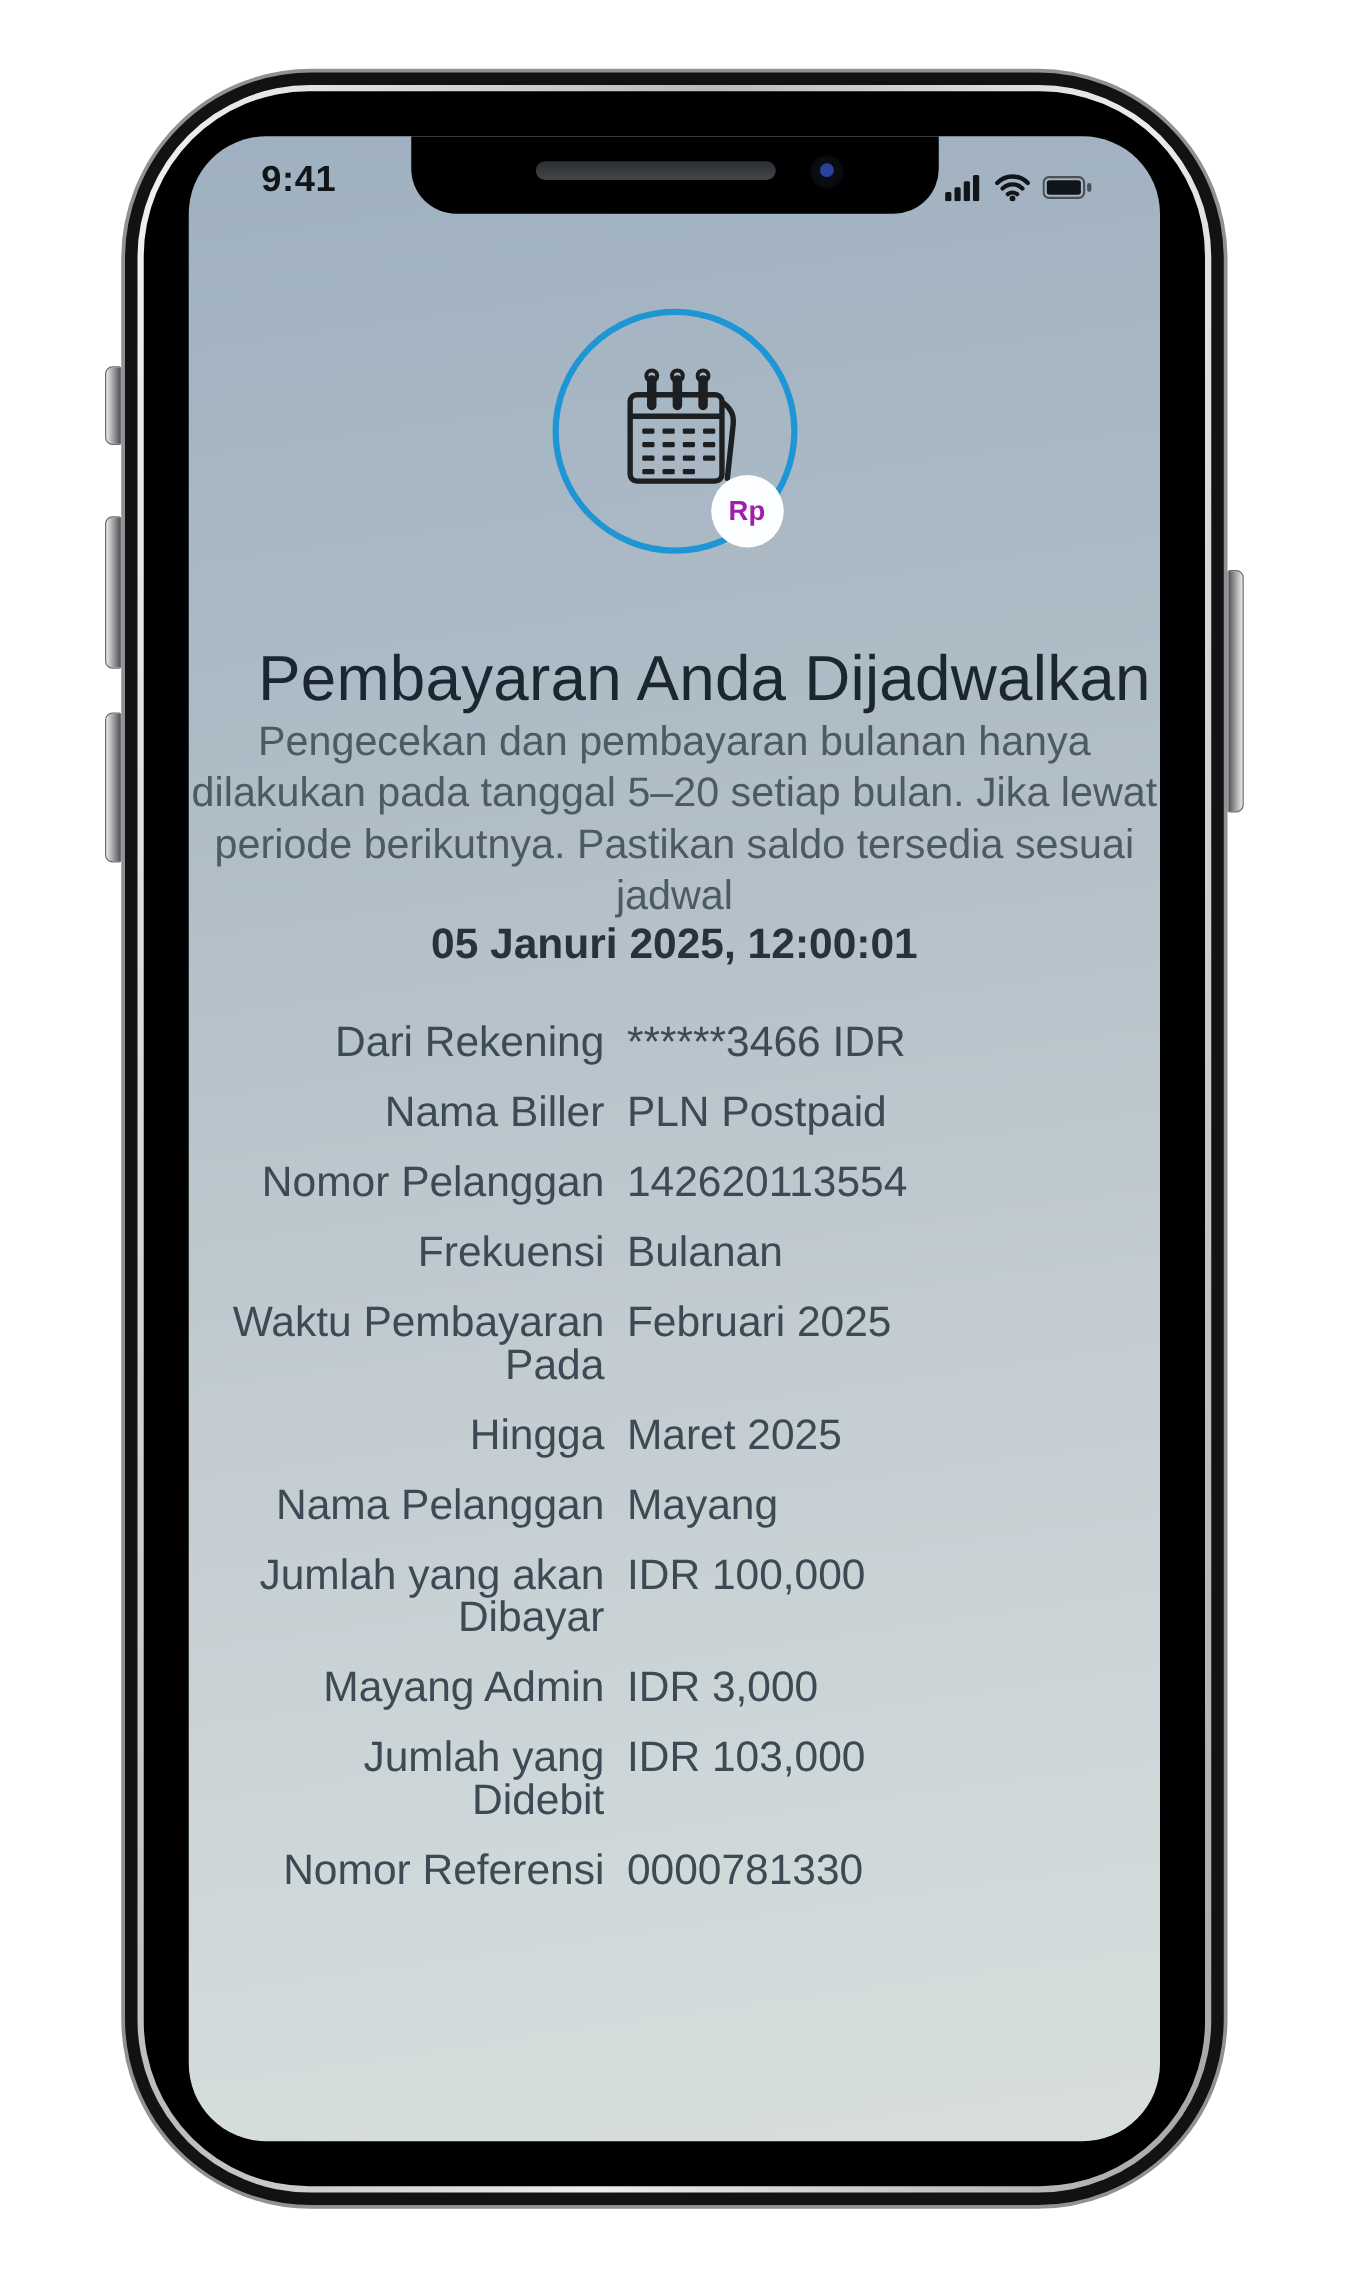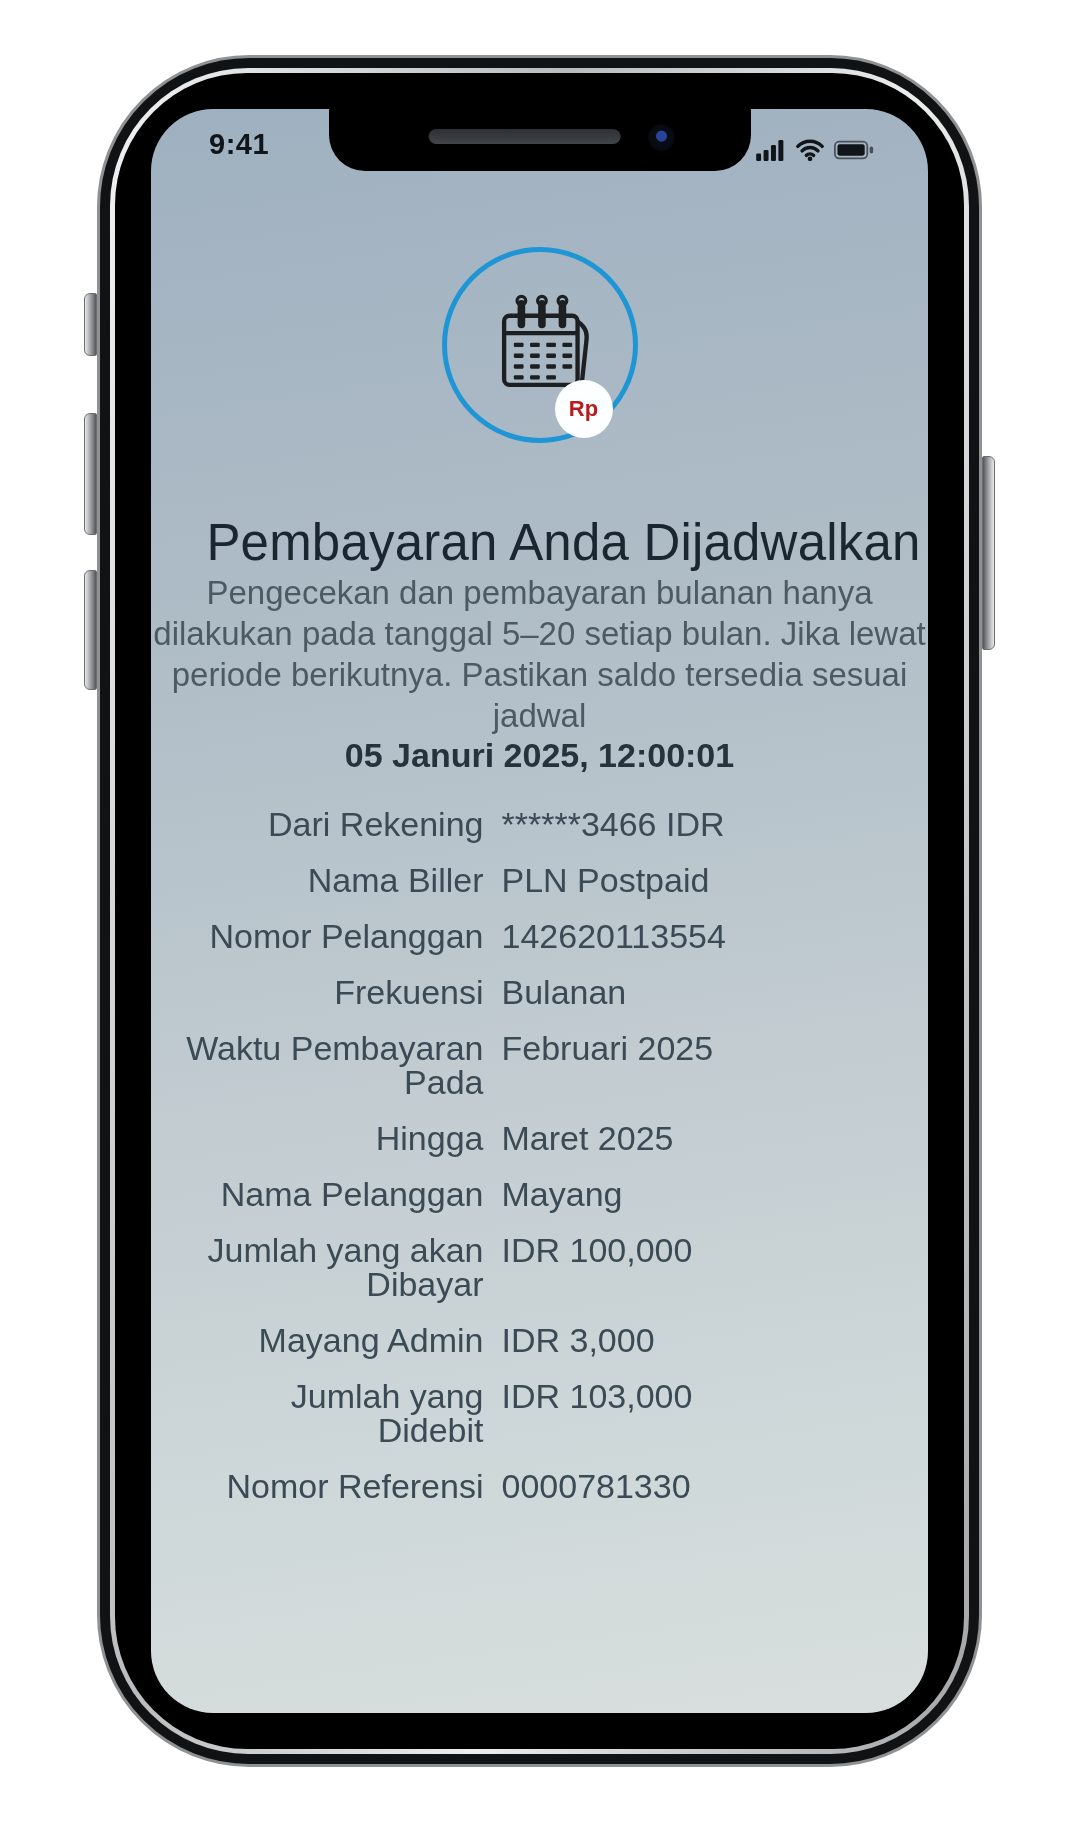--- a/index.html
+++ b/index.html
@@ -87,37 +87,37 @@
   .app-title { font-size:42px; font-weight:400;
                color:#14191f; letter-spacing:1px; }
 
   .badge-circle {
     margin-top:90px; width:196px; height:196px;
     border:5px solid #1e95d4; border-radius:50%;
     position:relative; flex-shrink:0;
   }
   .badge-circle svg { position:absolute; top:38px; left:42px; }
   .rp-badge {
-    position:absolute; right:20px; bottom:0;
+    position:absolute; right:6px; bottom:0;
     width:58px; height:58px; border-radius:50%;
     background:#fdfeff;
     display:flex; align-items:center; justify-content:center;
-    font-size:22px; font-weight:700; color:#b91c1c;
+    font-size:22px; font-weight:700; color:#a21caf;
   }
 
   .heading { margin-top:70px; font-size:51px; font-weight:400;
              color:#1a2630; letter-spacing:.2px;margin-left:48px; }
 
   .desc { font-size:33px; line-height:41px;
           color:#4c5a64; font-weight:400; }
 
   .sched-date { font-size:34px; font-weight:700; color:#26333d; }
 
   .details {
-    margin-top:32px; width:712px;
+    margin-top:42px; width:712px;
     display:grid; grid-template-columns:300px 1fr;
     column-gap:18px; row-gap:22px;
     font-size:34px; line-height:34px; color:#3b4a55;
   }
   .details .lbl { text-align:right; }
   .details .val { text-align:left; }
 </style>
 </head>
 <body>
 

